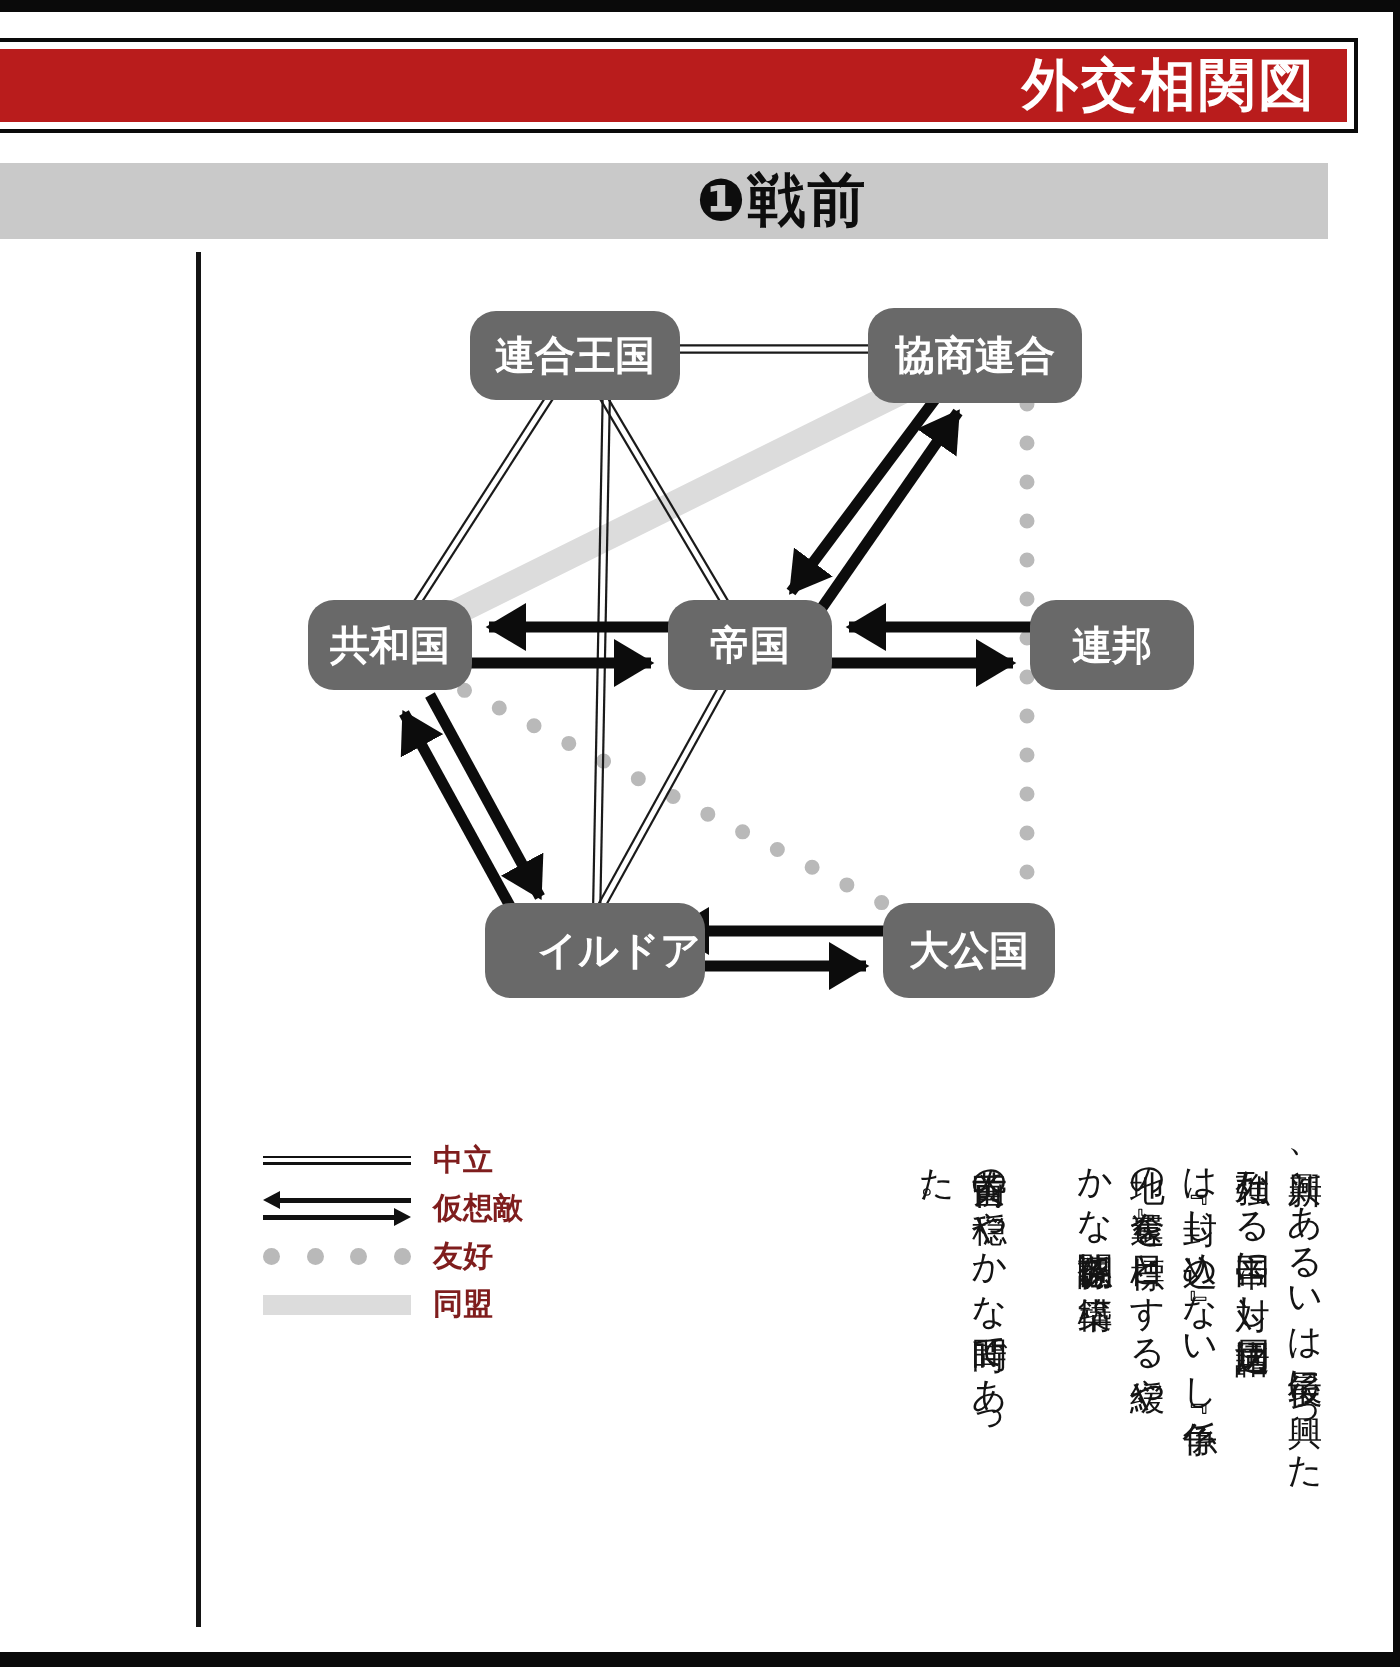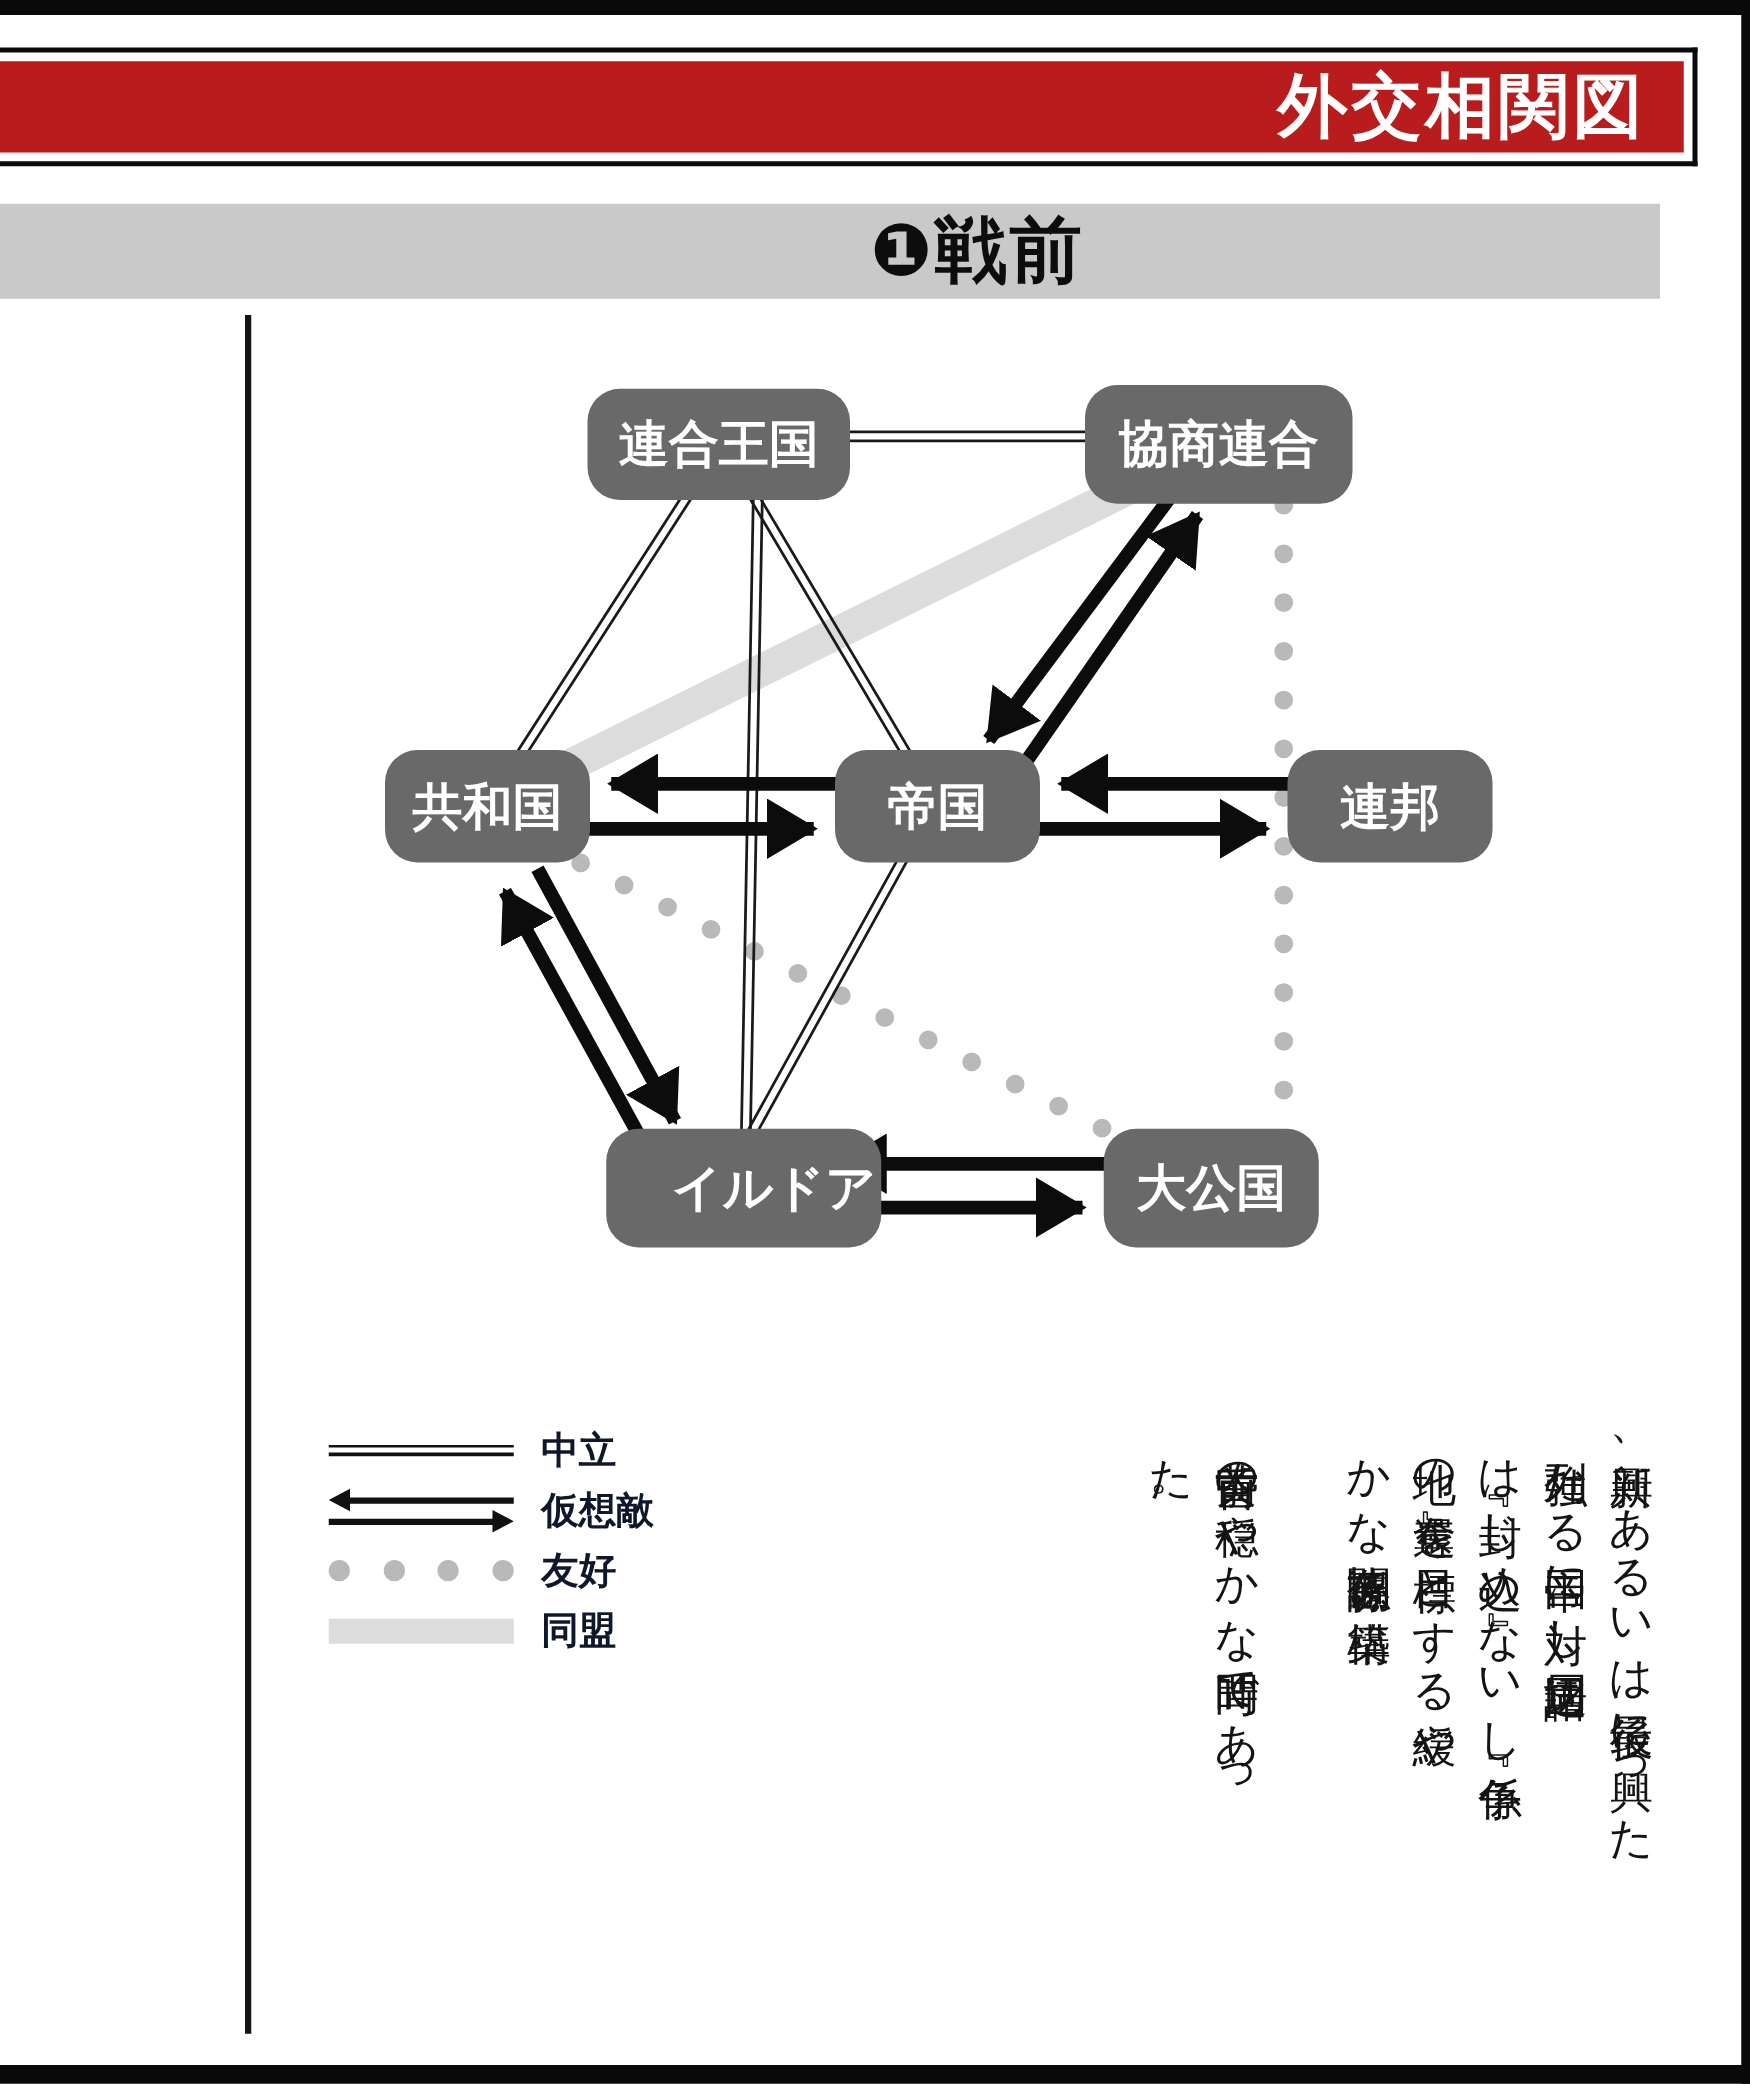--- a/index.html
+++ b/index.html
@@ -35,21 +35,21 @@
         font-weight:bold;font-size:40px;letter-spacing:0px;}
 
   .ally{stroke:#dcdcdc;stroke-width:26;}
   .friend{stroke:#b9b9b9;stroke-width:15;stroke-linecap:round;stroke-dasharray:0 39;fill:none;}
   .neutral{stroke:#1a1a1a;stroke-width:2.2;}
   .rival{stroke:#0c0c0c;stroke-width:11;}
 
   
   .legend{position:absolute;left:263px;top:1140px;z-index:3;}
   .legend-row{display:flex;align-items:center;margin-bottom:7px;min-height:34px;}
-  .legend-row .lab{margin-left:22px;font-size:30px;font-weight:bold;color:#0f172a;}
+  .legend-row .lab{margin-left:22px;font-size:30px;font-weight:bold;color:#7f1d1d;}
   .sw{width:148px;flex:0 0 148px;}
   .sw-neutral{height:9px;box-sizing:border-box;border-top:2px solid #111;border-bottom:3px solid #111;}
   .sw-riv{position:relative;height:34px;}
   .sw-riv .b1{position:absolute;left:16px;right:0;top:6px;height:5px;background:#111;}
   .sw-riv .b1::before{content:"";position:absolute;left:-16px;top:-7px;width:0;height:0;
         border-top:9px solid transparent;border-bottom:9px solid transparent;border-right:17px solid #111;}
   .sw-riv .b2{position:absolute;left:0;right:16px;bottom:6px;height:5px;background:#111;}
   .sw-riv .b2::after{content:"";position:absolute;right:-16px;top:-7px;width:0;height:0;
         border-top:9px solid transparent;border-bottom:9px solid transparent;border-left:17px solid #111;}
   .sw-fr{display:flex;justify-content:space-between;}

